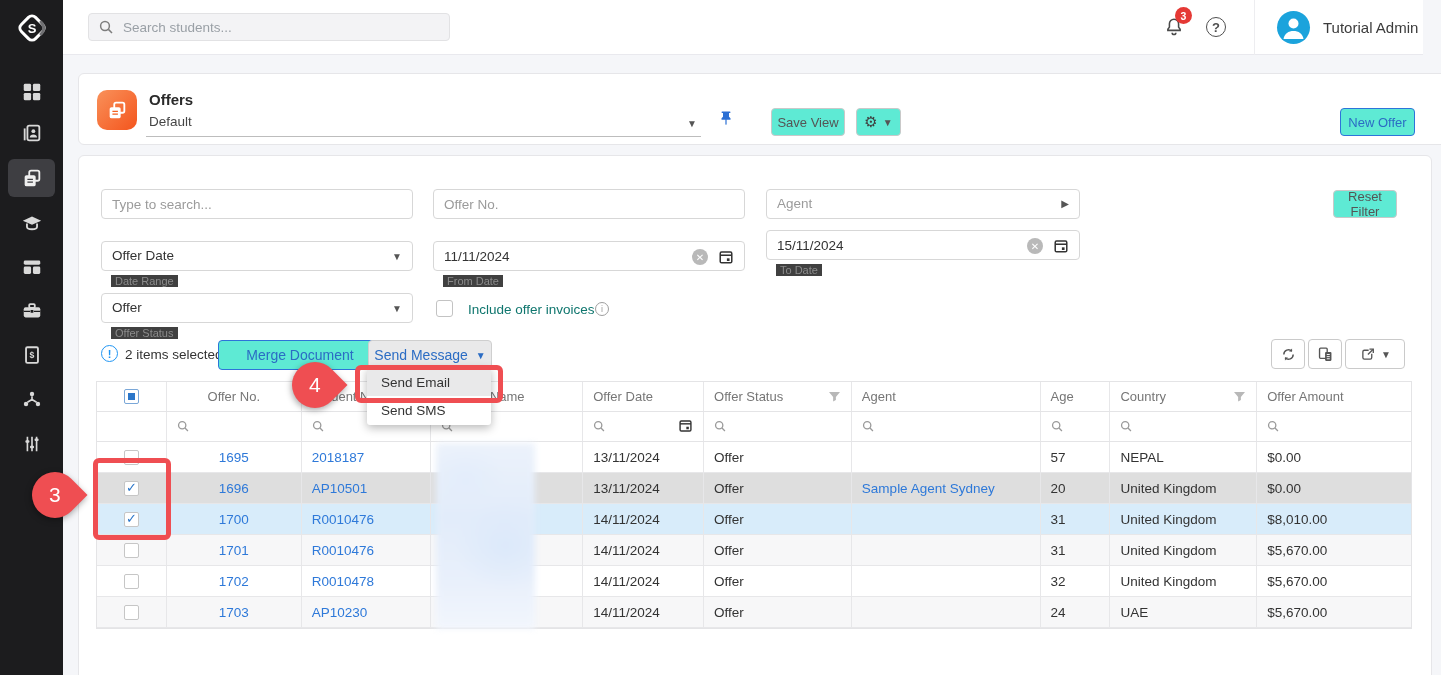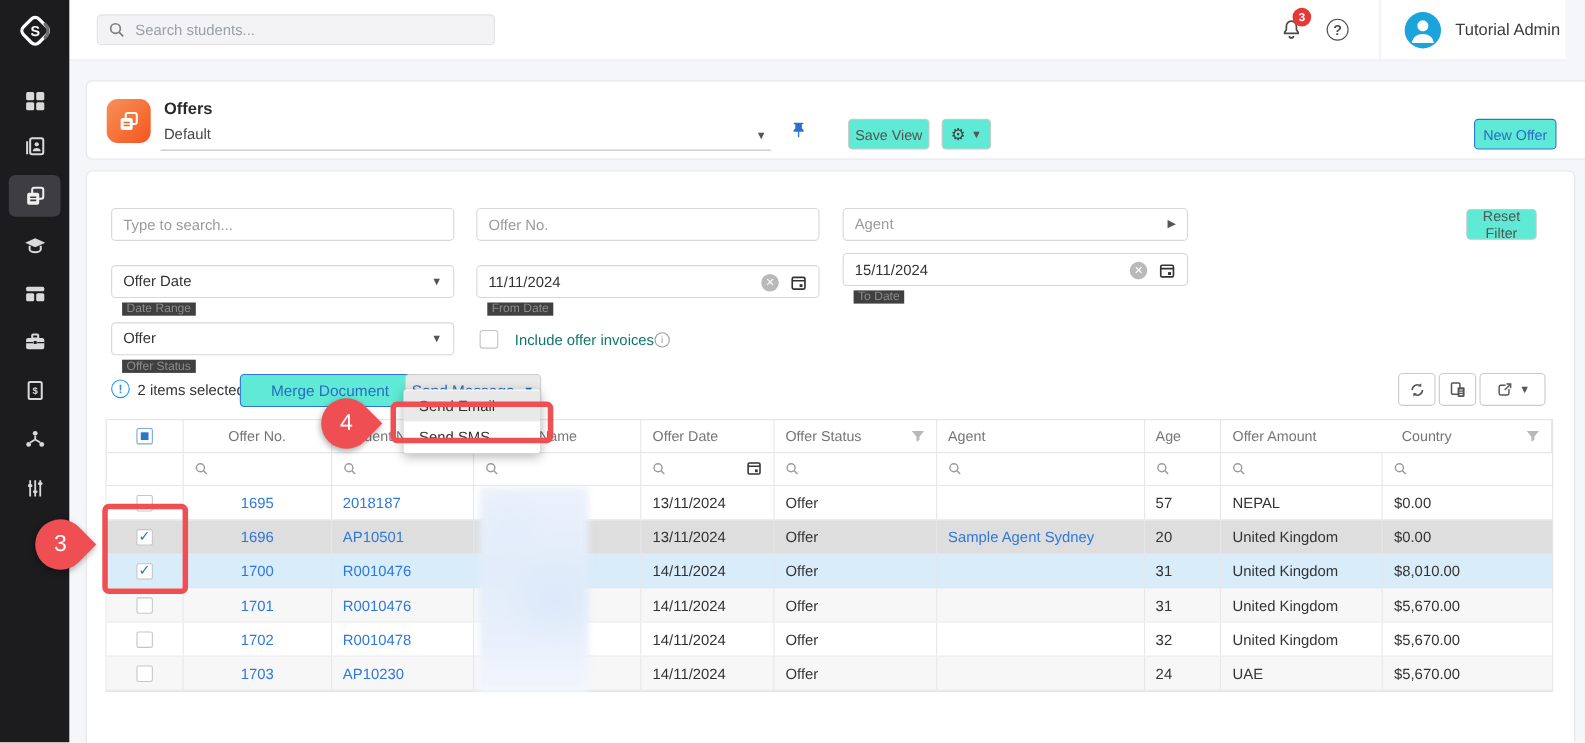--- a/index.html
+++ b/index.html
@@ -110,21 +110,21 @@
   .funnel{margin-left:auto;}
   .fr-cal{margin-left:auto;cursor:pointer;}
   .blur-blob{position:absolute;left:339px;top:61px;width:99px;height:186px;
     background:
       radial-gradient(60px 50px at 30% 20%, #e3edfb 0%, transparent 70%),
       radial-gradient(70px 60px at 70% 55%, #dce9fa 0%, transparent 75%),
       linear-gradient(180deg,#ecf2fb,#e2ecfa 40%,#e9f0fb 75%,#f2f6fd);
     filter:blur(3px);}
 
   
-  .menu{position:absolute;left:367px;top:354px;width:124px;background:#fff;border-radius:3px;box-shadow:0 3px 10px rgba(0,0,0,.28);z-index:50;padding:1px 0;}
+  .menu{position:absolute;left:367px;top:367px;width:124px;background:#fff;border-radius:3px;box-shadow:0 3px 10px rgba(0,0,0,.28);z-index:50;padding:1px 0;}
   .menu-item{height:28px;display:flex;align-items:center;padding-left:14px;font-size:13.5px;color:#333;cursor:pointer;}
   .menu-item.hover{background:#e9e9ea;}
 
   
   .pin{position:absolute;width:46px;height:46px;background:#ef4e52;border-radius:50% 0 50% 50%;transform:rotate(45deg);display:flex;align-items:center;justify-content:center;z-index:40;box-shadow:1px 2px 6px rgba(0,0,0,.35);}
   .pin span{transform:rotate(-45deg);color:#fff;font-size:21px;}
   #pin3{left:32px;top:472px;}
   #pin4{left:292px;top:362px;}
   .ann-rect{position:absolute;border:5px solid #ef4e52;border-radius:6px;z-index:60;}
   #rect3{left:93px;top:458px;width:78px;height:82px;}
@@ -352,27 +352,27 @@
         <div class="tc c3">Student Name</div>
         <div class="tc c4">Offer Date</div>
         <div class="tc c5">
             <span>Offer Status</span>
             <svg class="funnel" width="13" height="11" viewBox="0 0 14 12">
               <path d="M1 1h12L8.5 6.5v3.2l-3 1.8V6.5z" fill="#b8b8b8"></path>
             </svg>
           </div>
         <div class="tc c6">Agent</div>
         <div class="tc c7">Age</div>
-        <div class="tc c9">Offer Amount</div>
         <div class="tc c8">
             <span>Country</span>
             <svg class="funnel" width="13" height="11" viewBox="0 0 14 12">
               <path d="M1 1h12L8.5 6.5v3.2l-3 1.8V6.5z" fill="#b8b8b8"></path>
             </svg>
           </div>
+        <div class="tc c9">Offer Amount</div>
       </div>
       <div class="fr-row">
         <div class="tc c0"></div>
         <div class="tc c1" style="justify-content:flex-start">
             <svg width="13" height="13" viewBox="0 0 15 15">
               <circle cx="6" cy="6" r="4.2" fill="none" stroke="#9a9a9a" stroke-width="1.5"></circle>
               <path d="m9.2 9.2 3.4 3.4" stroke="#9a9a9a" stroke-width="1.5"></path>
             </svg>
           </div>
         <div class="tc c2">

